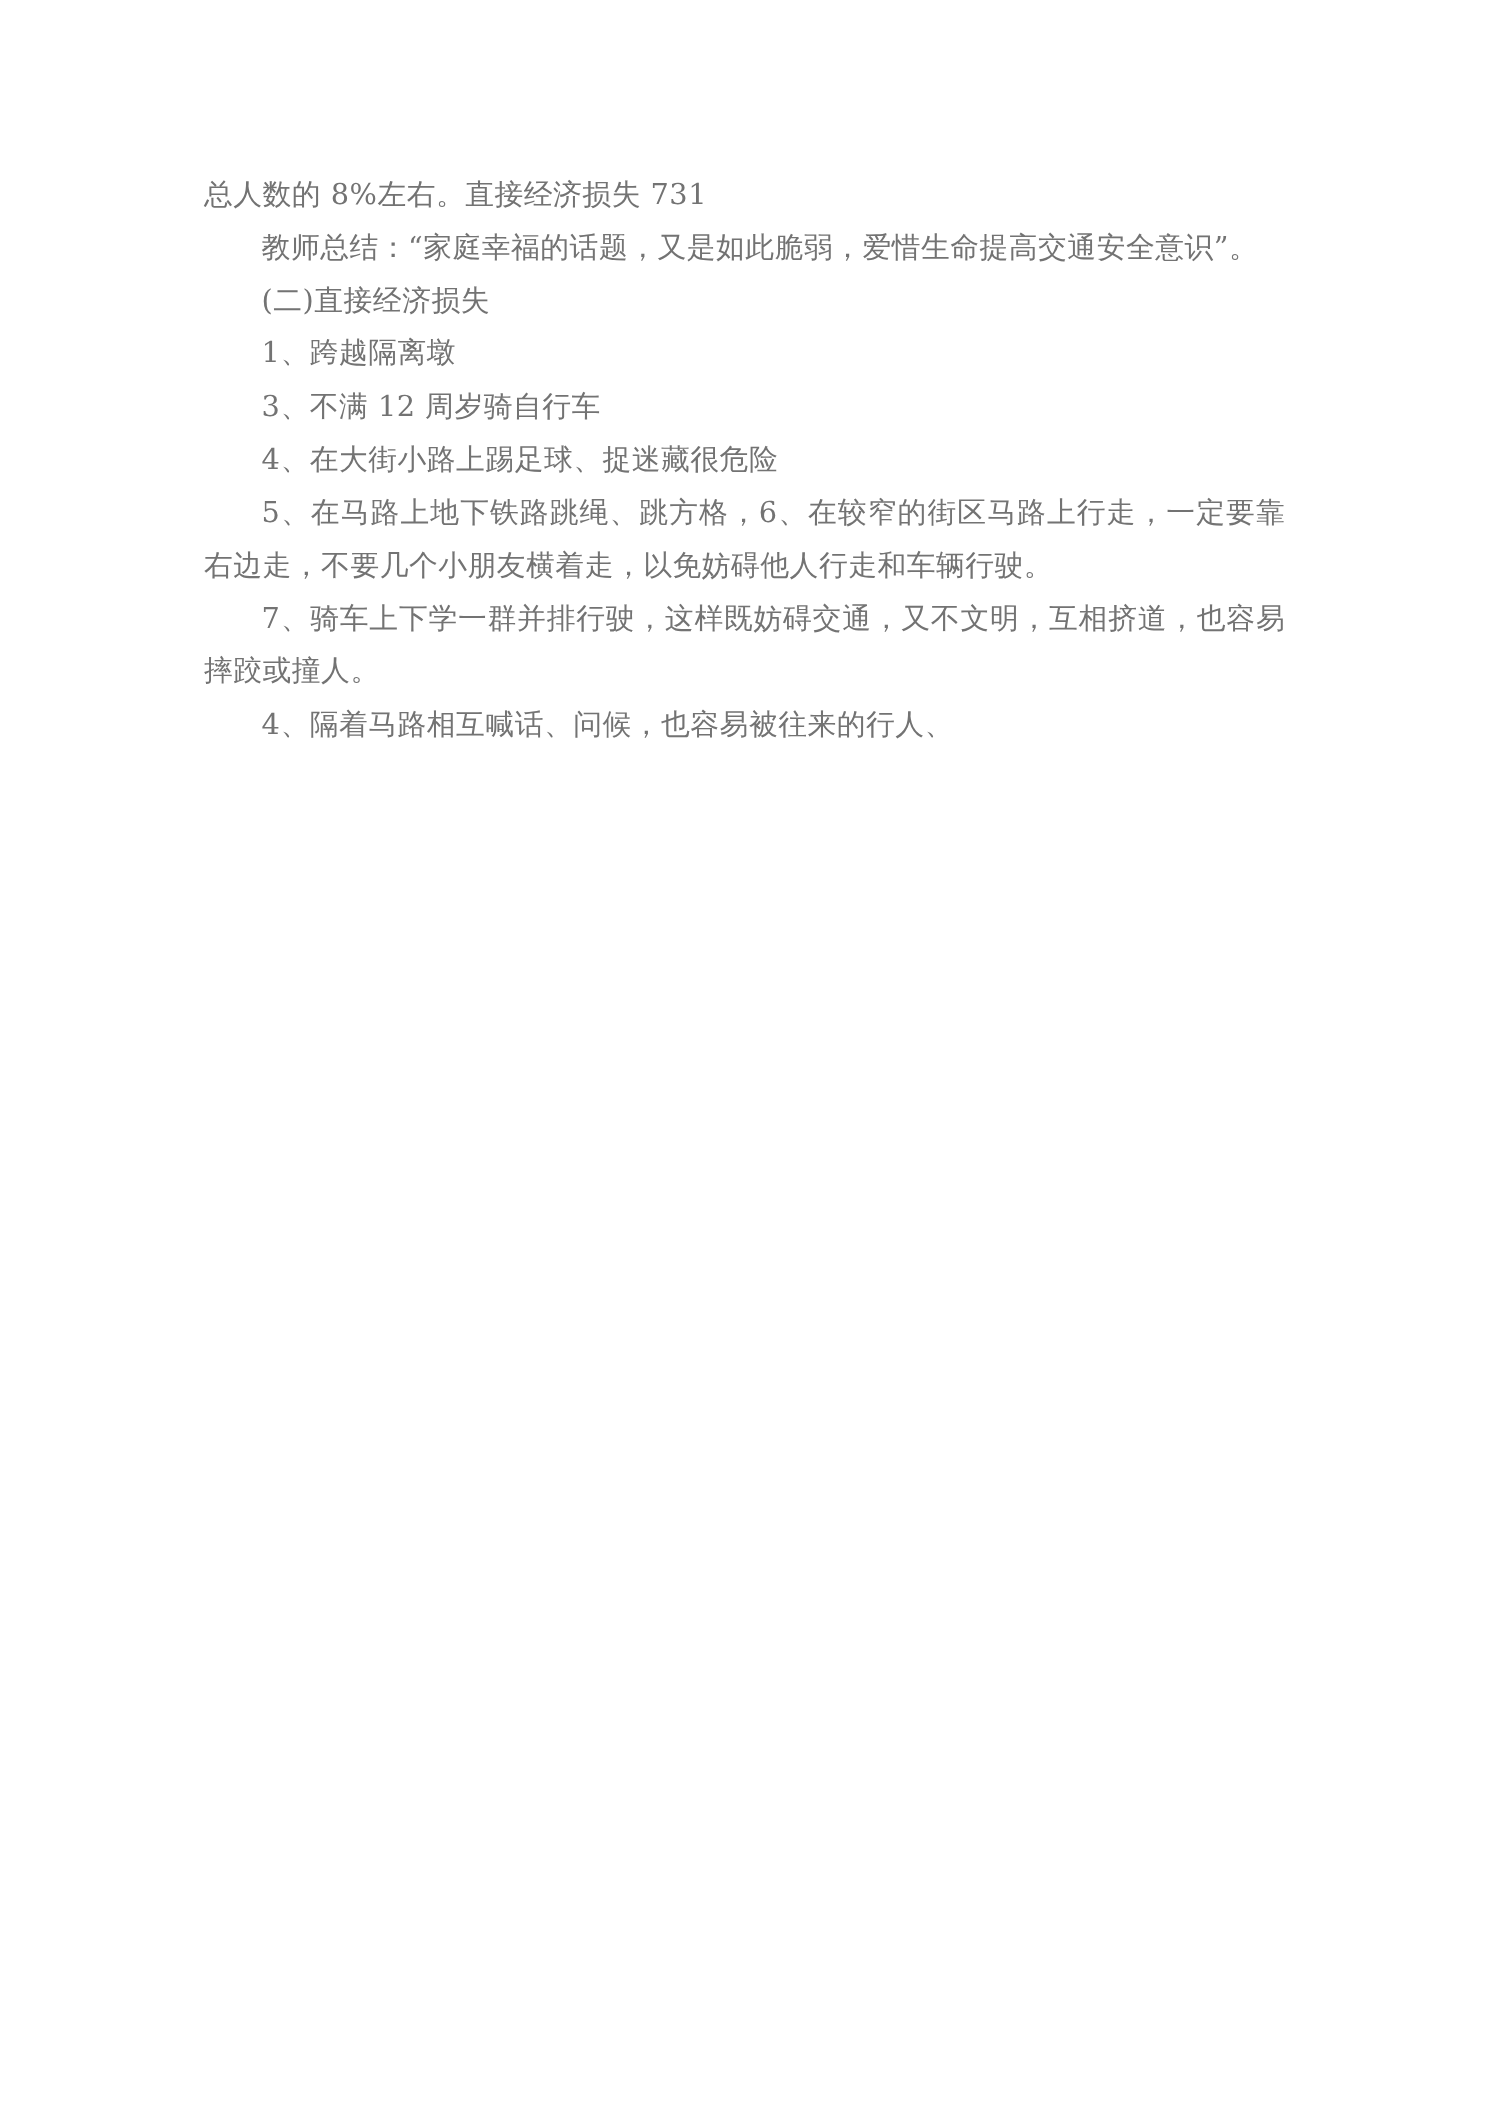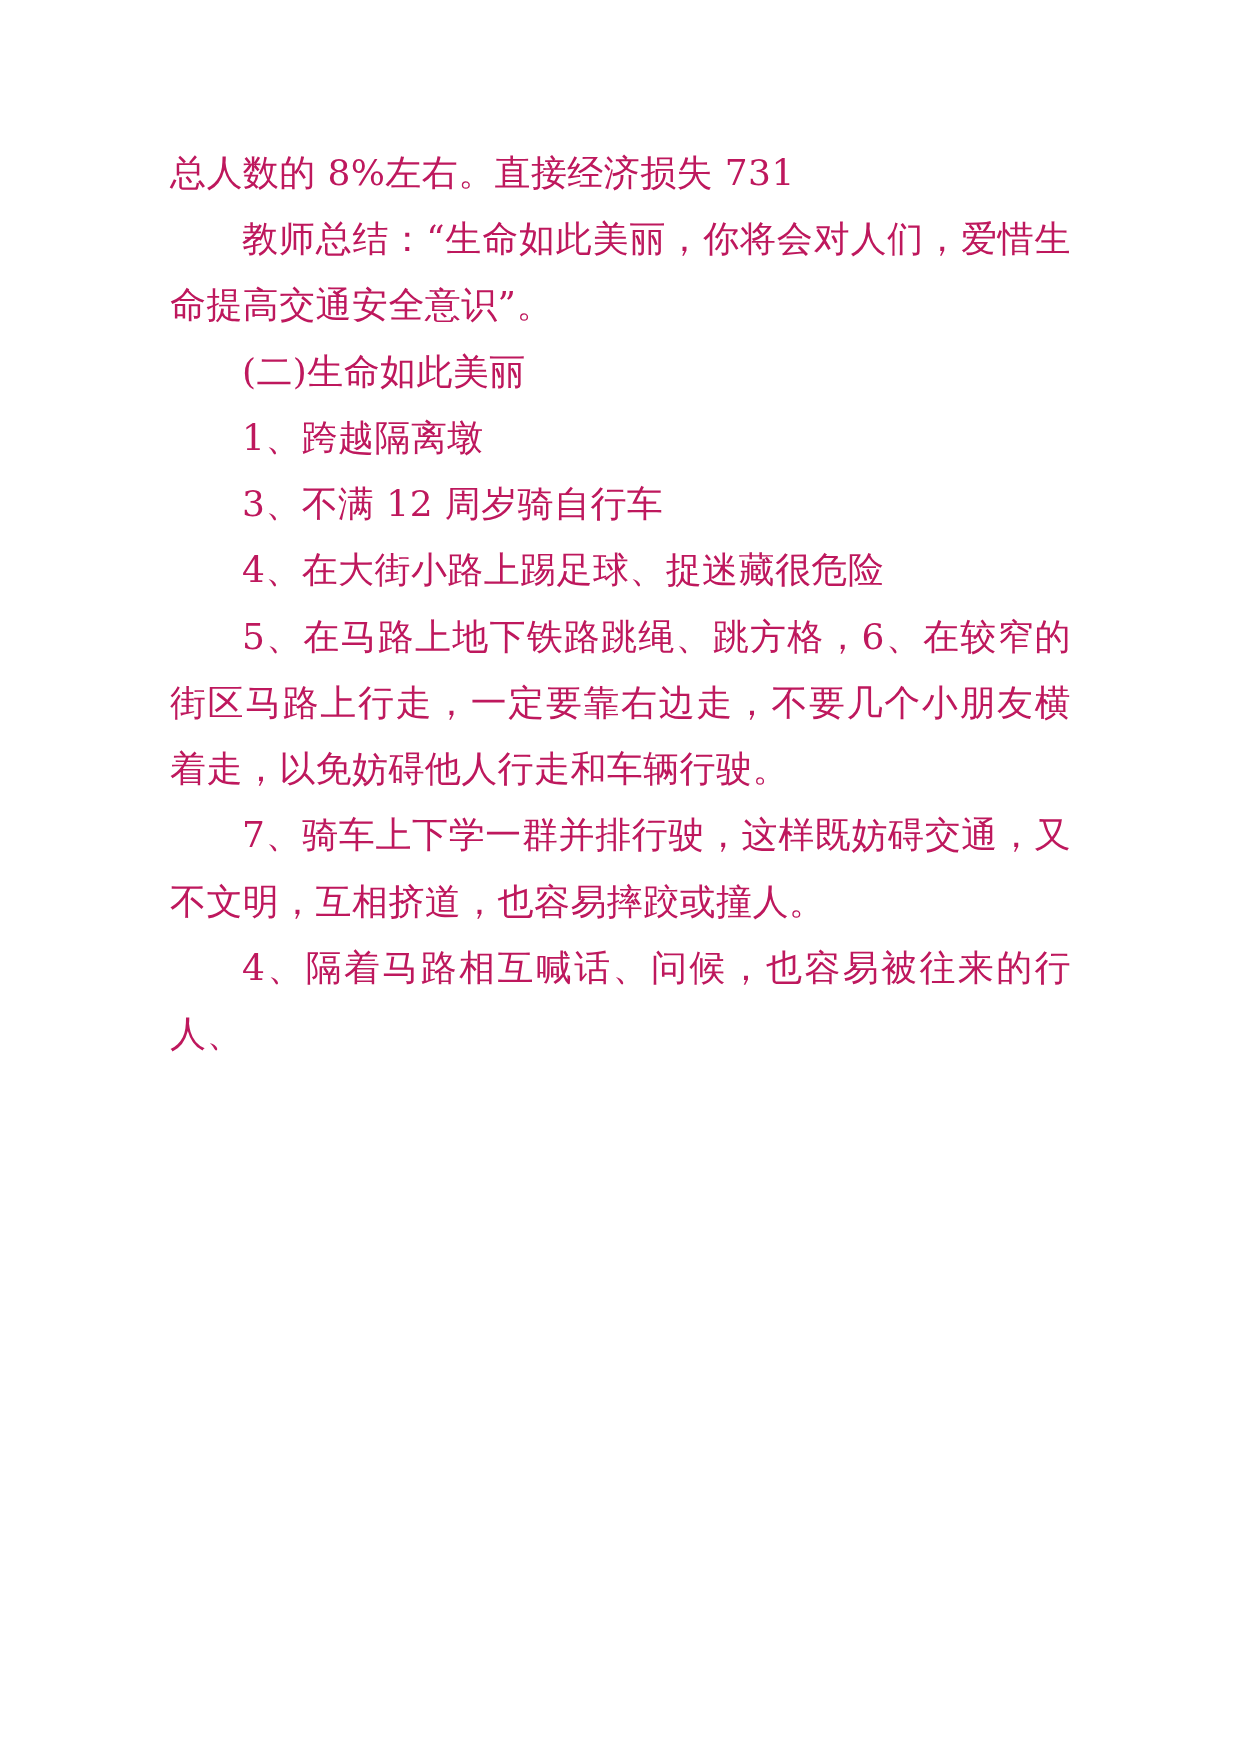--- a/index.html
+++ b/index.html
@@ -15,26 +15,26 @@
   }
   .page {
     position: relative;
     width: 1241px;
     height: 1754px;
     box-sizing: border-box;
     padding: 140px 170px 90px 170px;
     background: #ffffff;
   }
   .doc-body {
-    font-size: 36px;
+    font-size: 24px;
     line-height: 1.84;
     text-align: justify;
     text-justify: inter-ideograph;
     letter-spacing: 0.4px;
-    color: #be185d;
+    color: #737373;
   }
   p {
     margin: 0;
     padding: 0;
   }
   .indent {
     text-indent: 2em;
   }
   .noindent {
     text-indent: 0;
@@ -42,22 +42,22 @@
   .list-line {
     text-indent: 2em;
   }
 </style>
 </head>
 <body>
 
 <div class="page">
   <div class="doc-body">
     <p class="noindent">总人数的 8%左右。直接经济损失 731</p>
-    <p class="indent">教师总结：“生命如此美丽，你将会对人们，爱惜生命提高交通安全意识”。</p>
-    <p class="indent">(二)生命如此美丽</p>
+    <p class="indent">教师总结：“家庭幸福的话题，又是如此脆弱，爱惜生命提高交通安全意识”。</p>
+    <p class="indent">(二)直接经济损失</p>
     <p class="list-line">1、跨越隔离墩</p>
     <p class="list-line">3、不满 12 周岁骑自行车</p>
     <p class="list-line">4、在大街小路上踢足球、捉迷藏很危险</p>
     <p class="list-line">5、在马路上地下铁路跳绳、跳方格，6、在较窄的街区马路上行走，一定要靠右边走，不要几个小朋友横着走，以免妨碍他人行走和车辆行驶。</p>
     <p class="list-line">7、骑车上下学一群并排行驶，这样既妨碍交通，又不文明，互相挤道，也容易摔跤或撞人。</p>
     <p class="list-line">4、隔着马路相互喊话、问候，也容易被往来的行人、</p>
   </div>
 </div>
 
 </body></html>

